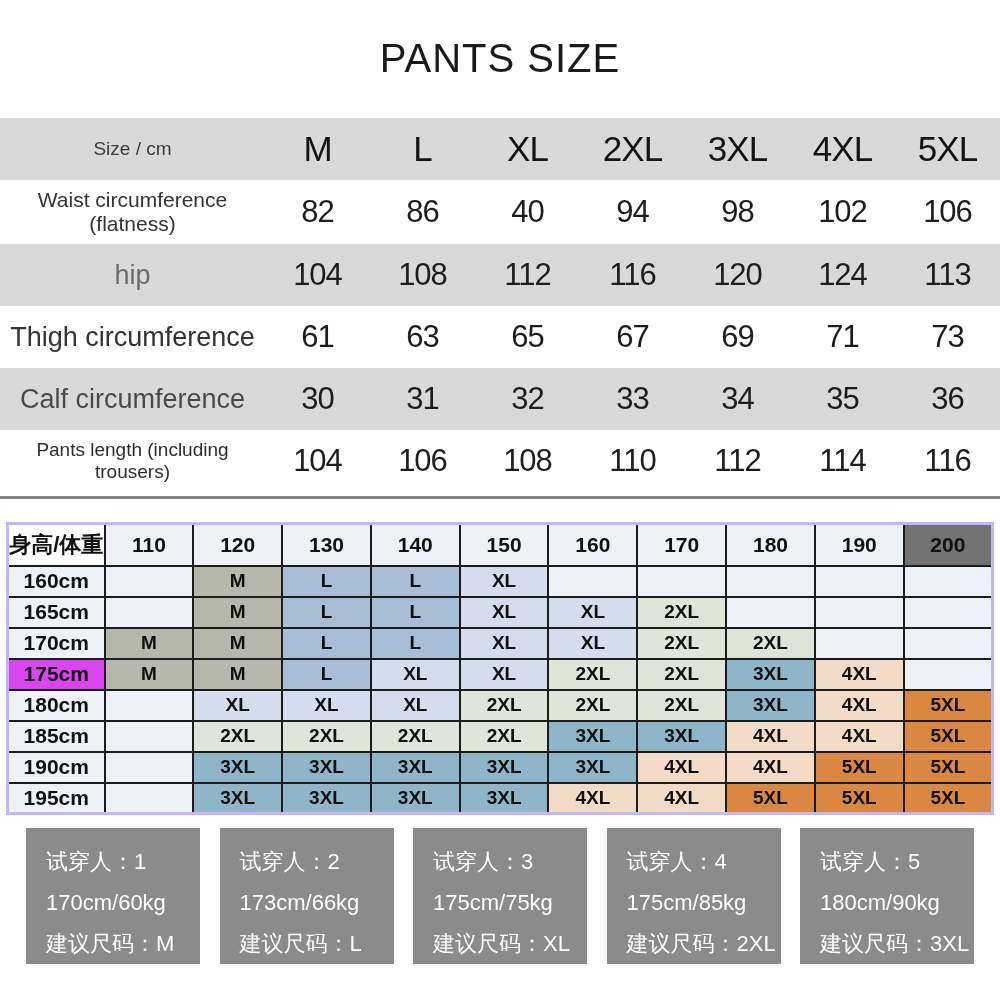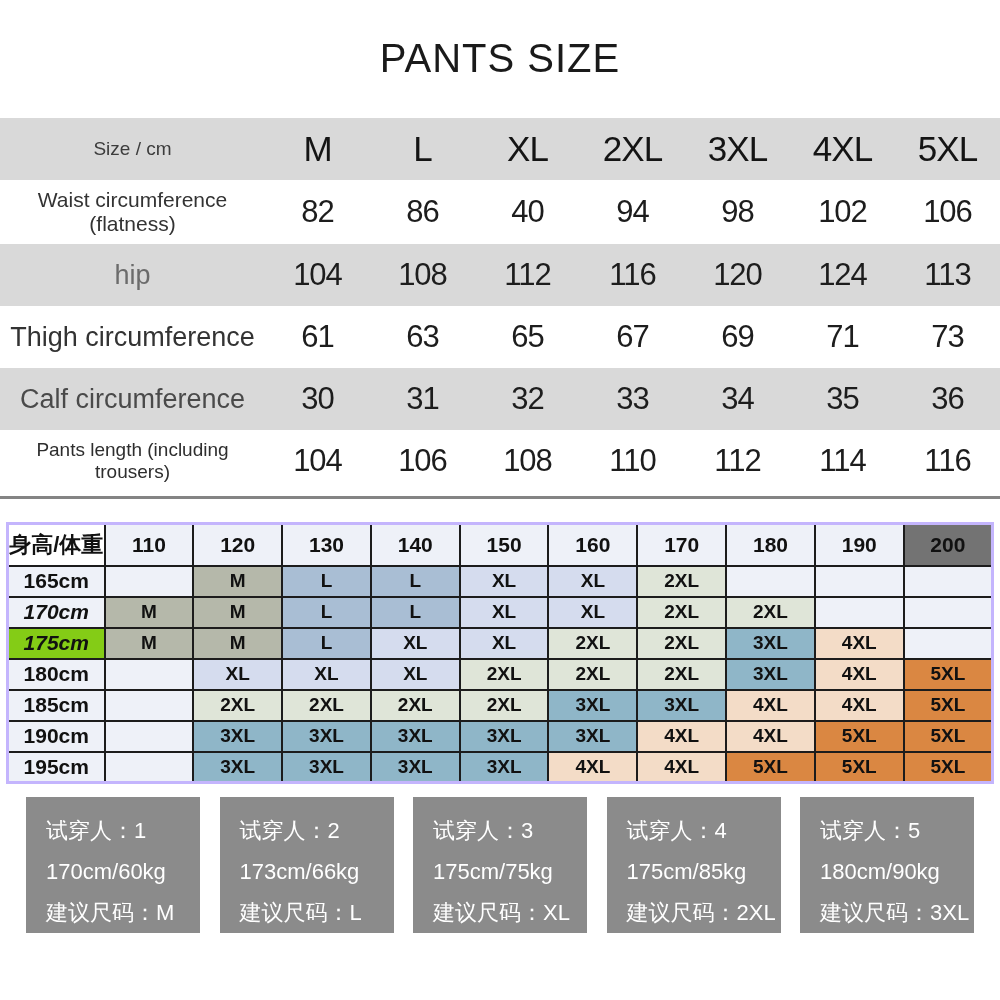--- a/index.html
+++ b/index.html
@@ -161,47 +161,60 @@
         <th class="wcol" style="background: rgb(238, 241, 248);">150</th>
         <th class="wcol" style="background: rgb(238, 241, 248);">160</th>
         <th class="wcol" style="background: rgb(238, 241, 248);">170</th>
         <th class="wcol" style="background: rgb(238, 241, 248);">180</th>
         <th class="wcol" style="background: rgb(238, 241, 248);">190</th>
         <th class="wcol" style="background: #737373;">200</th>
       </tr>
   </thead>
   <tbody>
       <tr>
+        <th class="hlabel" style="background: rgb(238, 241, 248);">160cm</th>
+        <td class="mcell" style="background: rgb(238, 241, 248);"></td>
+        <td class="mcell" style="background: rgb(181, 184, 170);">M</td>
+        <td class="mcell" style="background: rgb(169, 190, 212);">L</td>
+        <td class="mcell" style="background: rgb(169, 190, 212);">L</td>
+        <td class="mcell" style="background: rgb(213, 220, 238);">XL</td>
+        <td class="mcell" style="background: rgb(238, 241, 248);"></td>
+        <td class="mcell" style="background: rgb(238, 241, 248);"></td>
+        <td class="mcell" style="background: rgb(238, 241, 248);"></td>
+        <td class="mcell" style="background: rgb(238, 241, 248);"></td>
+        <td class="mcell" style="background: rgb(238, 241, 248);"></td>
+      </tr>
+      <tr>
         <th class="hlabel" style="background: rgb(238, 241, 248);">165cm</th>
         <td class="mcell" style="background: rgb(238, 241, 248);"></td>
         <td class="mcell" style="background: rgb(181, 184, 170);">M</td>
         <td class="mcell" style="background: rgb(169, 190, 212);">L</td>
         <td class="mcell" style="background: rgb(169, 190, 212);">L</td>
         <td class="mcell" style="background: rgb(213, 220, 238);">XL</td>
         <td class="mcell" style="background: rgb(213, 220, 238);">XL</td>
         <td class="mcell" style="background: rgb(223, 229, 216);">2XL</td>
         <td class="mcell" style="background: rgb(238, 241, 248);"></td>
         <td class="mcell" style="background: rgb(238, 241, 248);"></td>
         <td class="mcell" style="background: rgb(238, 241, 248);"></td>
       </tr>
       <tr>
-        <th class="hlabel" style="background: rgb(238, 241, 248); font-style: italic;">170cm</th>
-        <td class="mcell" style="background: rgb(181, 184, 170);">M</td>
-        <td class="mcell" style="background: rgb(181, 184, 170);">M</td>
-        <td class="mcell" style="background: rgb(169, 190, 212);">L</td>
-        <td class="mcell" style="background: rgb(169, 190, 212);">L</td>
-        <td class="mcell" style="background: rgb(213, 220, 238);">XL</td>
-        <td class="mcell" style="background: rgb(213, 220, 238);">XL</td>
-        <td class="mcell" style="background: rgb(223, 229, 216);">2XL</td>
-        <td class="mcell" style="background: rgb(223, 229, 216);">2XL</td>
-        <td class="mcell" style="background: rgb(238, 241, 248);"></td>
-        <td class="mcell" style="background: rgb(238, 241, 248);"></td>
-      </tr>
-      <tr>
-        <th class="hlabel" style="background: #84cc16; font-style: italic;">175cm</th>
+        <th class="hlabel" style="background: rgb(238, 241, 248);">170cm</th>
+        <td class="mcell" style="background: rgb(181, 184, 170);">M</td>
+        <td class="mcell" style="background: rgb(181, 184, 170);">M</td>
+        <td class="mcell" style="background: rgb(169, 190, 212);">L</td>
+        <td class="mcell" style="background: rgb(169, 190, 212);">L</td>
+        <td class="mcell" style="background: rgb(213, 220, 238);">XL</td>
+        <td class="mcell" style="background: rgb(213, 220, 238);">XL</td>
+        <td class="mcell" style="background: rgb(223, 229, 216);">2XL</td>
+        <td class="mcell" style="background: rgb(223, 229, 216);">2XL</td>
+        <td class="mcell" style="background: rgb(238, 241, 248);"></td>
+        <td class="mcell" style="background: rgb(238, 241, 248);"></td>
+      </tr>
+      <tr>
+        <th class="hlabel" style="background: #d946ef;">175cm</th>
         <td class="mcell" style="background: rgb(181, 184, 170);">M</td>
         <td class="mcell" style="background: rgb(181, 184, 170);">M</td>
         <td class="mcell" style="background: rgb(169, 190, 212);">L</td>
         <td class="mcell" style="background: rgb(213, 220, 238);">XL</td>
         <td class="mcell" style="background: rgb(213, 220, 238);">XL</td>
         <td class="mcell" style="background: rgb(223, 229, 216);">2XL</td>
         <td class="mcell" style="background: rgb(223, 229, 216);">2XL</td>
         <td class="mcell" style="background: rgb(143, 182, 200);">3XL</td>
         <td class="mcell" style="background: rgb(243, 220, 199);">4XL</td>
         <td class="mcell" style="background: rgb(238, 241, 248);"></td>

